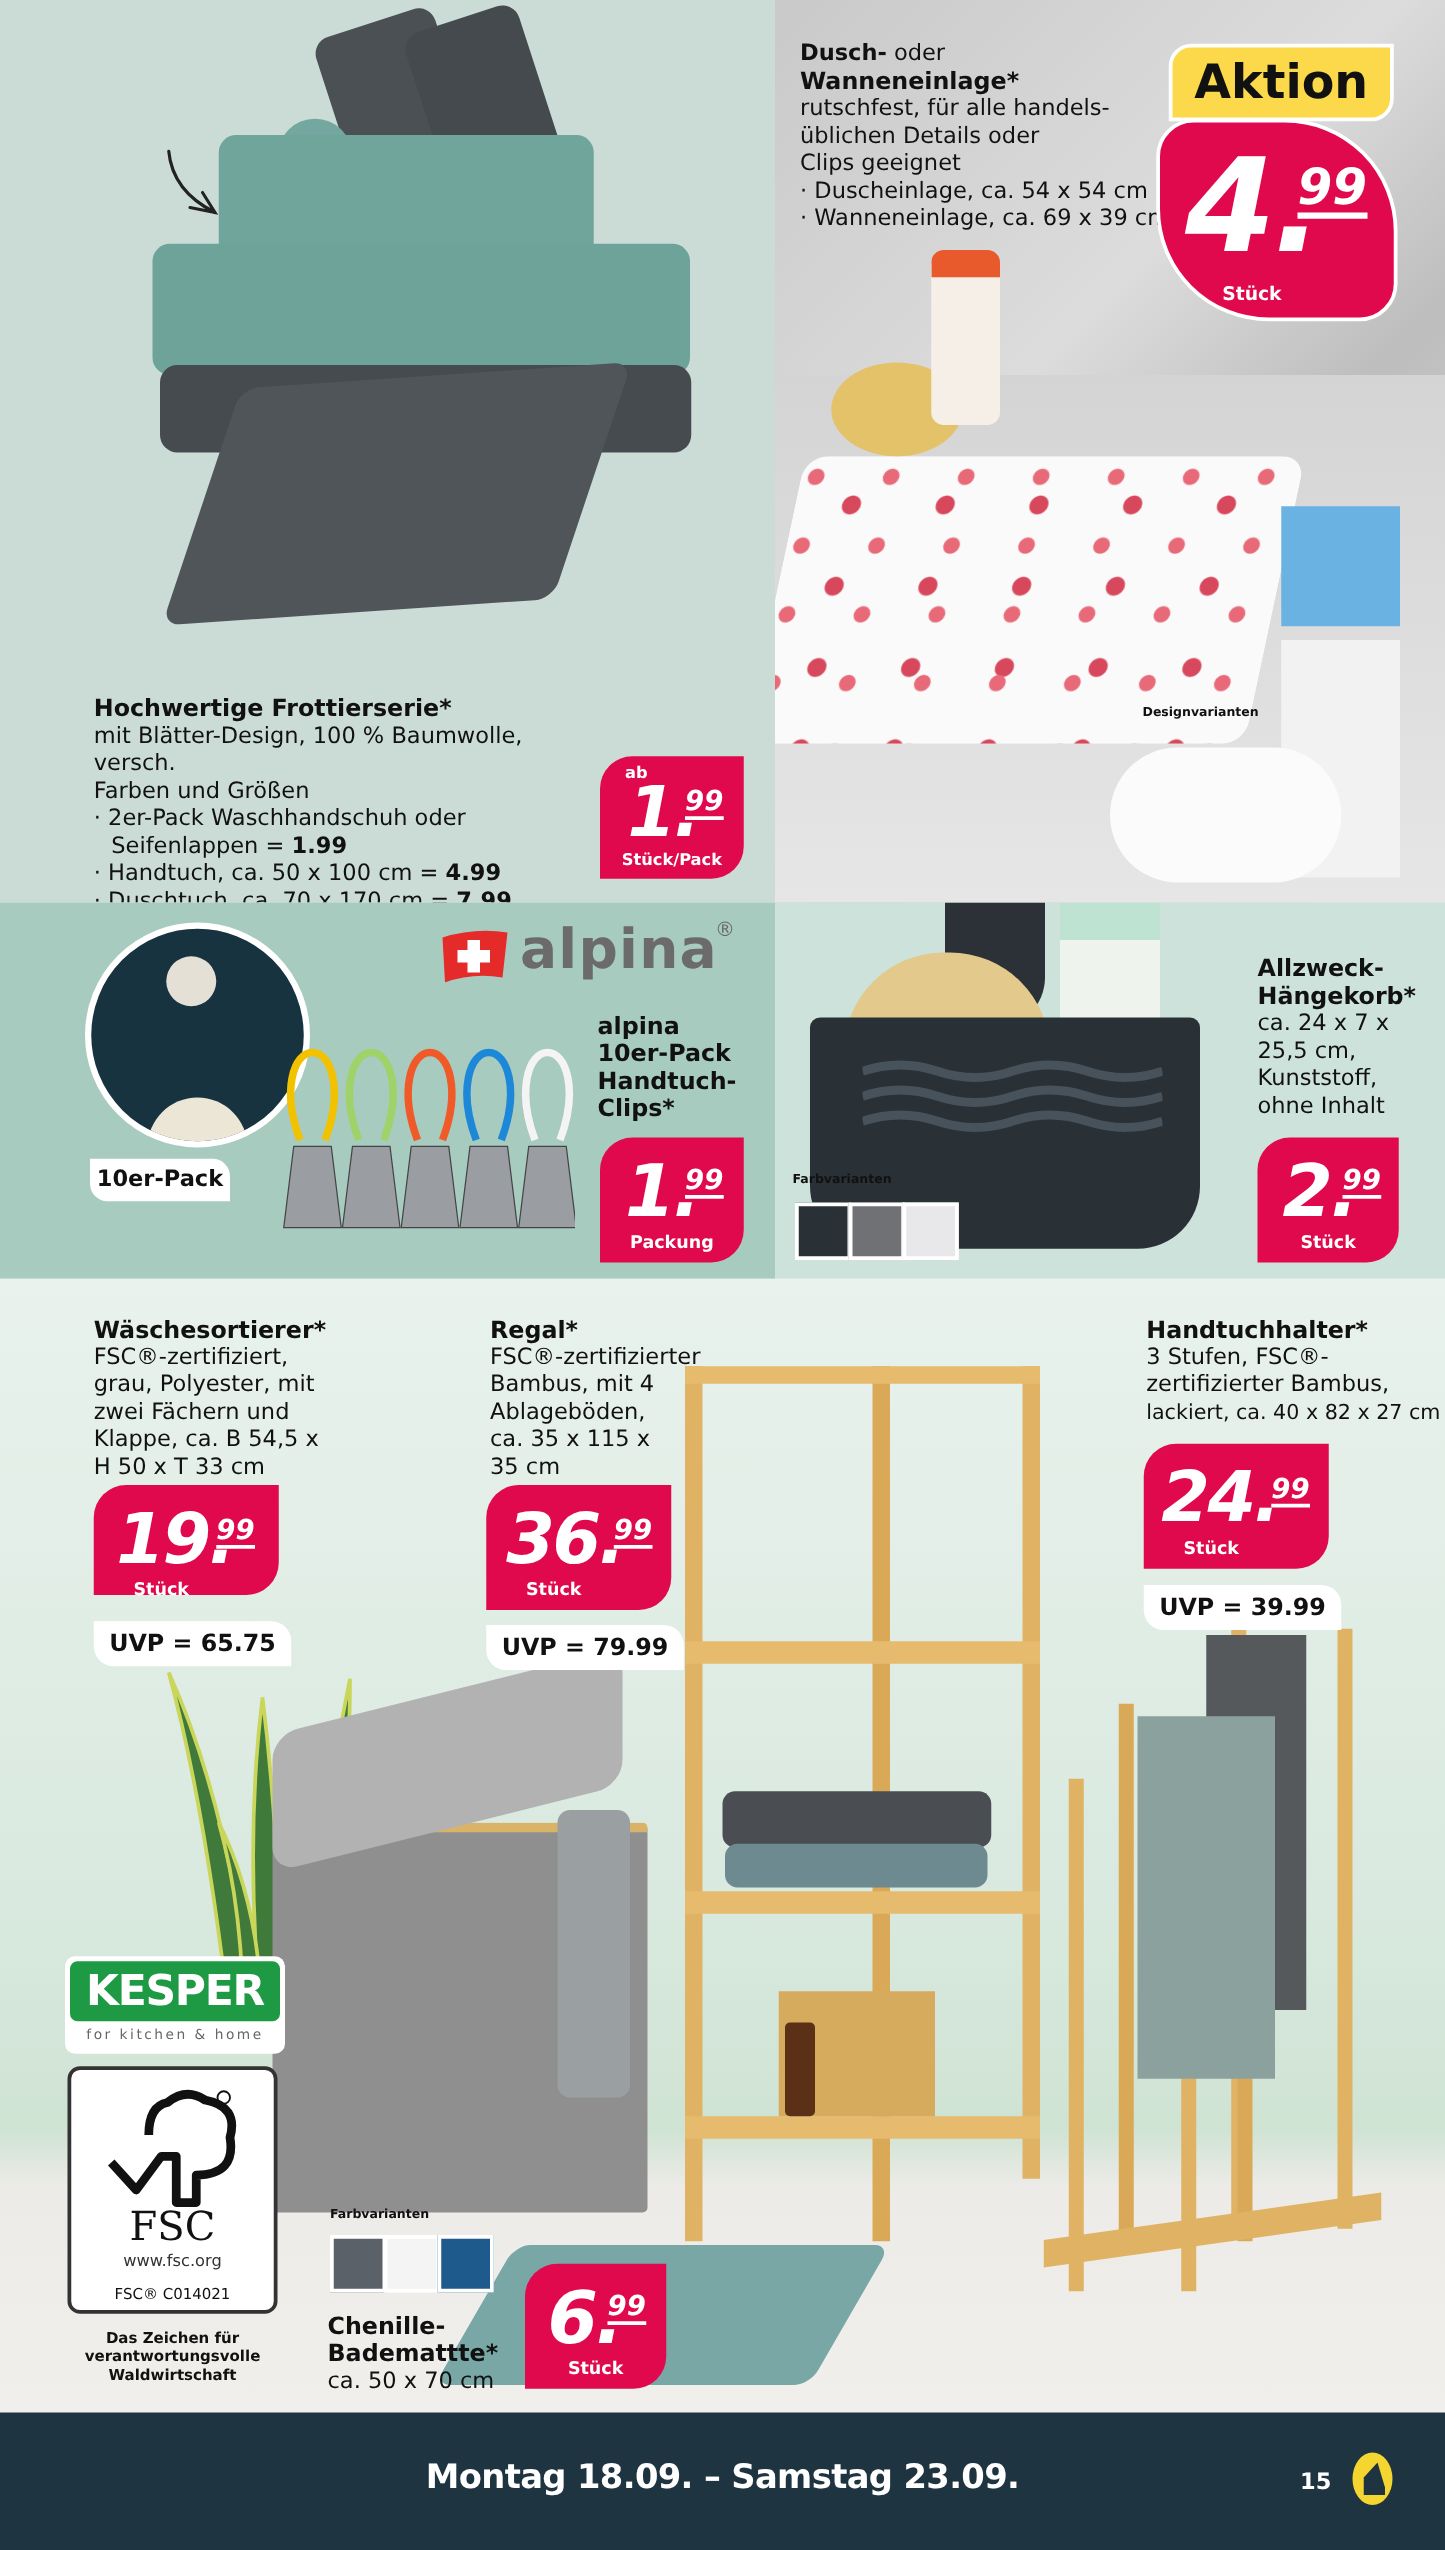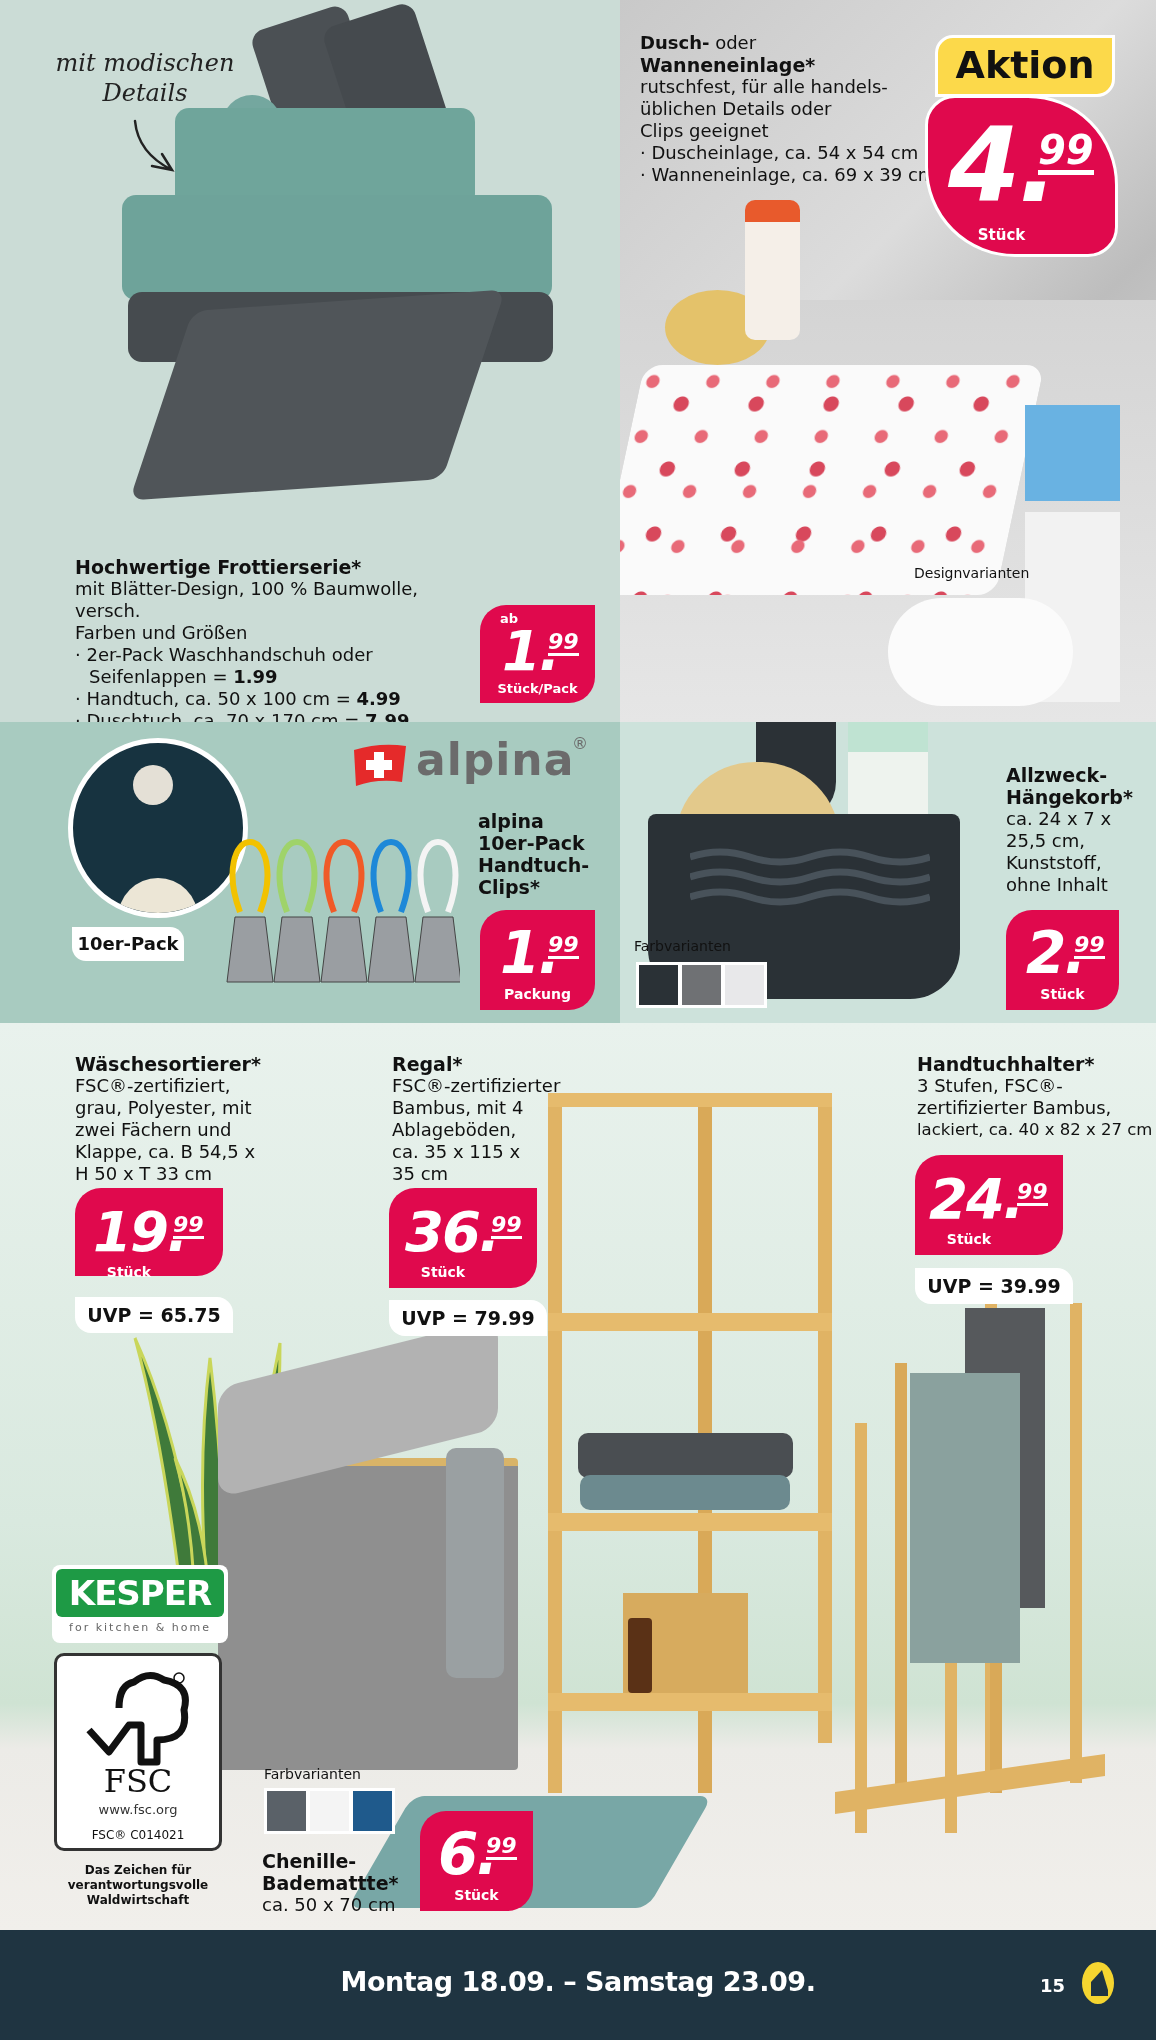--- a/index.html
+++ b/index.html
@@ -26,33 +26,29 @@
   
   .price { position: absolute; background: #e0094d; color: #fff; border-radius: 26px 0 26px 0; text-align: center; }
   .price .main { position:absolute; font-weight: 900; font-style: italic; color:#fff; letter-spacing:-2px; }
   .price .cents { position:absolute; font-weight:700; font-style: italic; color:#fff; border-bottom: 3px solid #fff; line-height: 1; }
   .price .unit { position:absolute; left:0; right:0; font-weight:700; color:#fff; font-size:14px; }
   .price .pre { position:absolute; font-weight:700; color:#fff; font-size:13px; }
 
   .uvp { position:absolute; background:#fff; border-radius: 0 16px 0 16px; font-weight:800; font-size:19px; text-align:center; color:#111; }
 
   .swatch { position:absolute; border:3px solid #fff; }
-  .label-small { font-size:14px; color:#111; }
+  .label-small { font-size:10px; color:#111;font-weight:bold; }
 
   
   .towel { position:absolute; border-radius: 14px; }
 </style>
 </head>
 <body>
 
 <div id="p-towels" class="panel">
-  <div class="abs hand" style="left:55px;top:48px;width:180px;">
-    <div>mit modischen</div>
-    <div>Details</div>
-  </div>
   <svg class="abs" style="left:130px;top:118px" width="50" height="60" viewBox="0 0 50 60">
     <path d="M5 3 Q8 35 42 52 M22 48 L42 52 L32 36" stroke="#222" stroke-width="2.5" fill="none" stroke-linecap="round"></path>
   </svg>
 
   <div>
     <div class="towel" style="left:268px;top:15px;width:100px;height:140px;background:#4b5054;transform:rotate(-18deg);"></div>
     <div class="towel" style="left:340px;top:12px;width:95px;height:140px;background:#454a4e;transform:rotate(-18deg);"></div>
     <div class="towel" style="left:222px;top:95px;width:60px;height:60px;background:#74a79f;border-radius:30px;"></div>
     <div class="towel" style="left:175px;top:108px;width:300px;height:100px;background:#6fa59b;"></div>
     <div class="towel" style="left:190px;top:205px;width:290px;height:55px;background:#3e4448;"></div>

